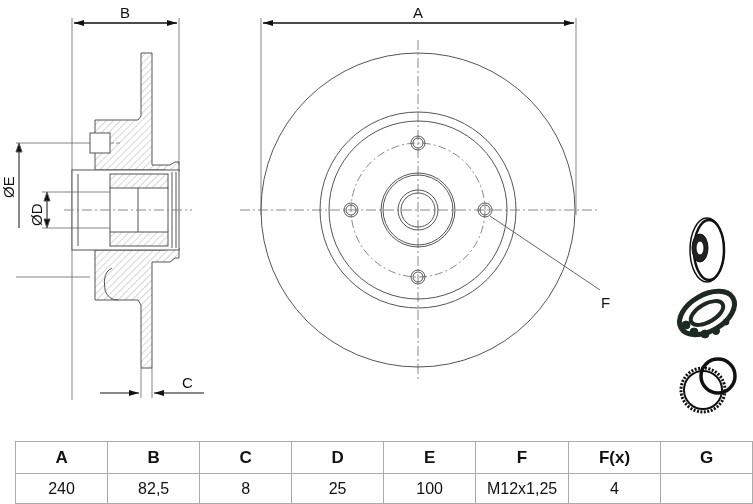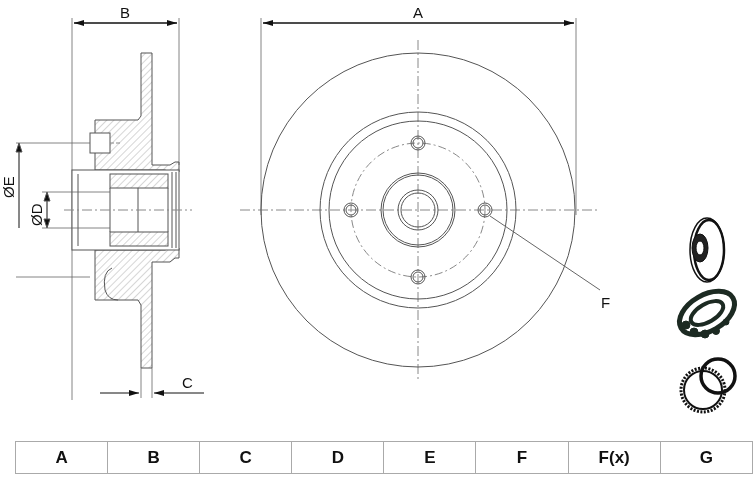--- a/index.html
+++ b/index.html
@@ -137,14 +137,24 @@
       <tr class="hdr">
     <td>A</td>
     <td>B</td>
     <td>C</td>
     <td>D</td>
     <td>E</td>
     <td>F</td>
     <td>F(x)</td>
     <td>G</td>
   </tr>
+  <tr class="val">
+    <td>240</td>
+    <td>82,5</td>
+    <td>8</td>
+    <td>25</td>
+    <td>100</td>
+    <td>M12x1,25</td>
+    <td>4</td>
+    <td></td>
+  </tr>
 </tbody>
   </table>
 
 </body></html>

